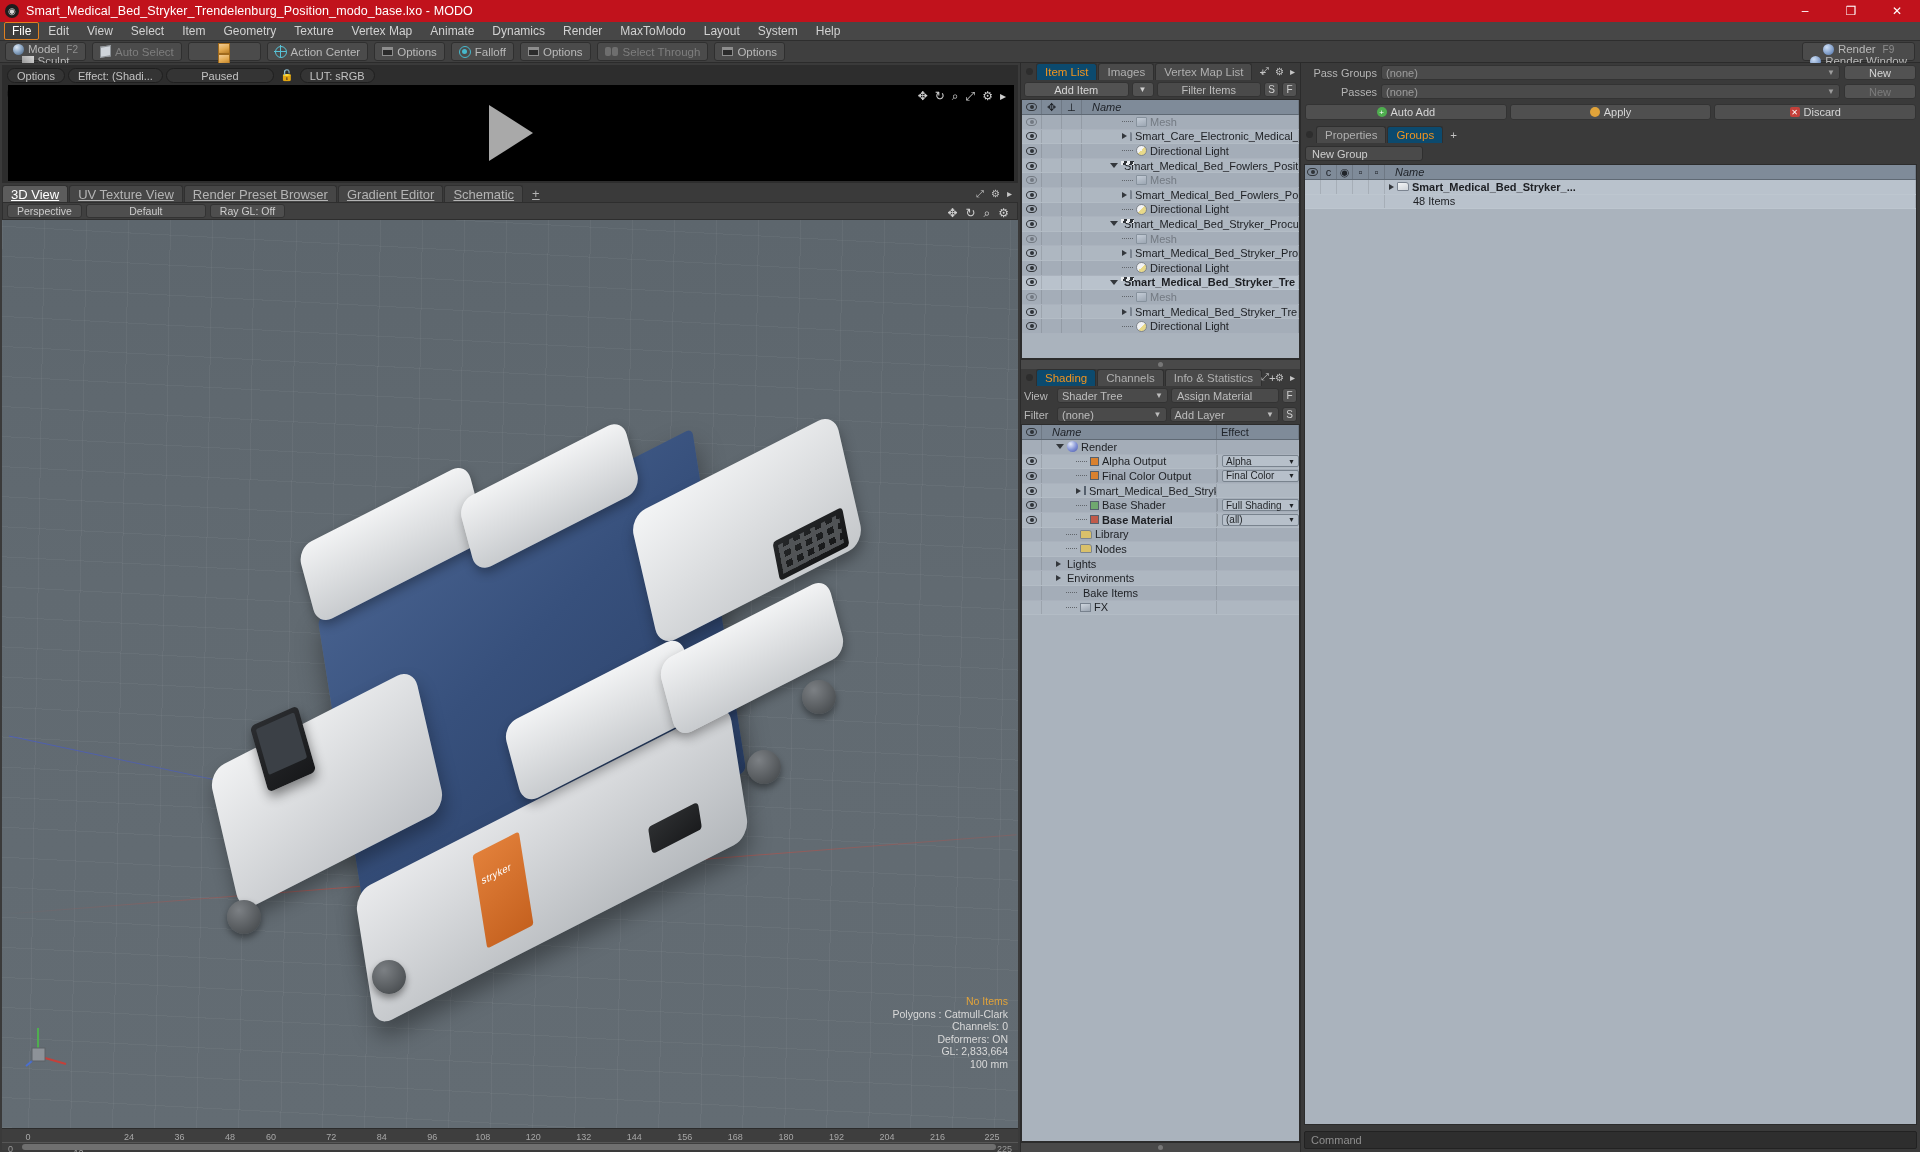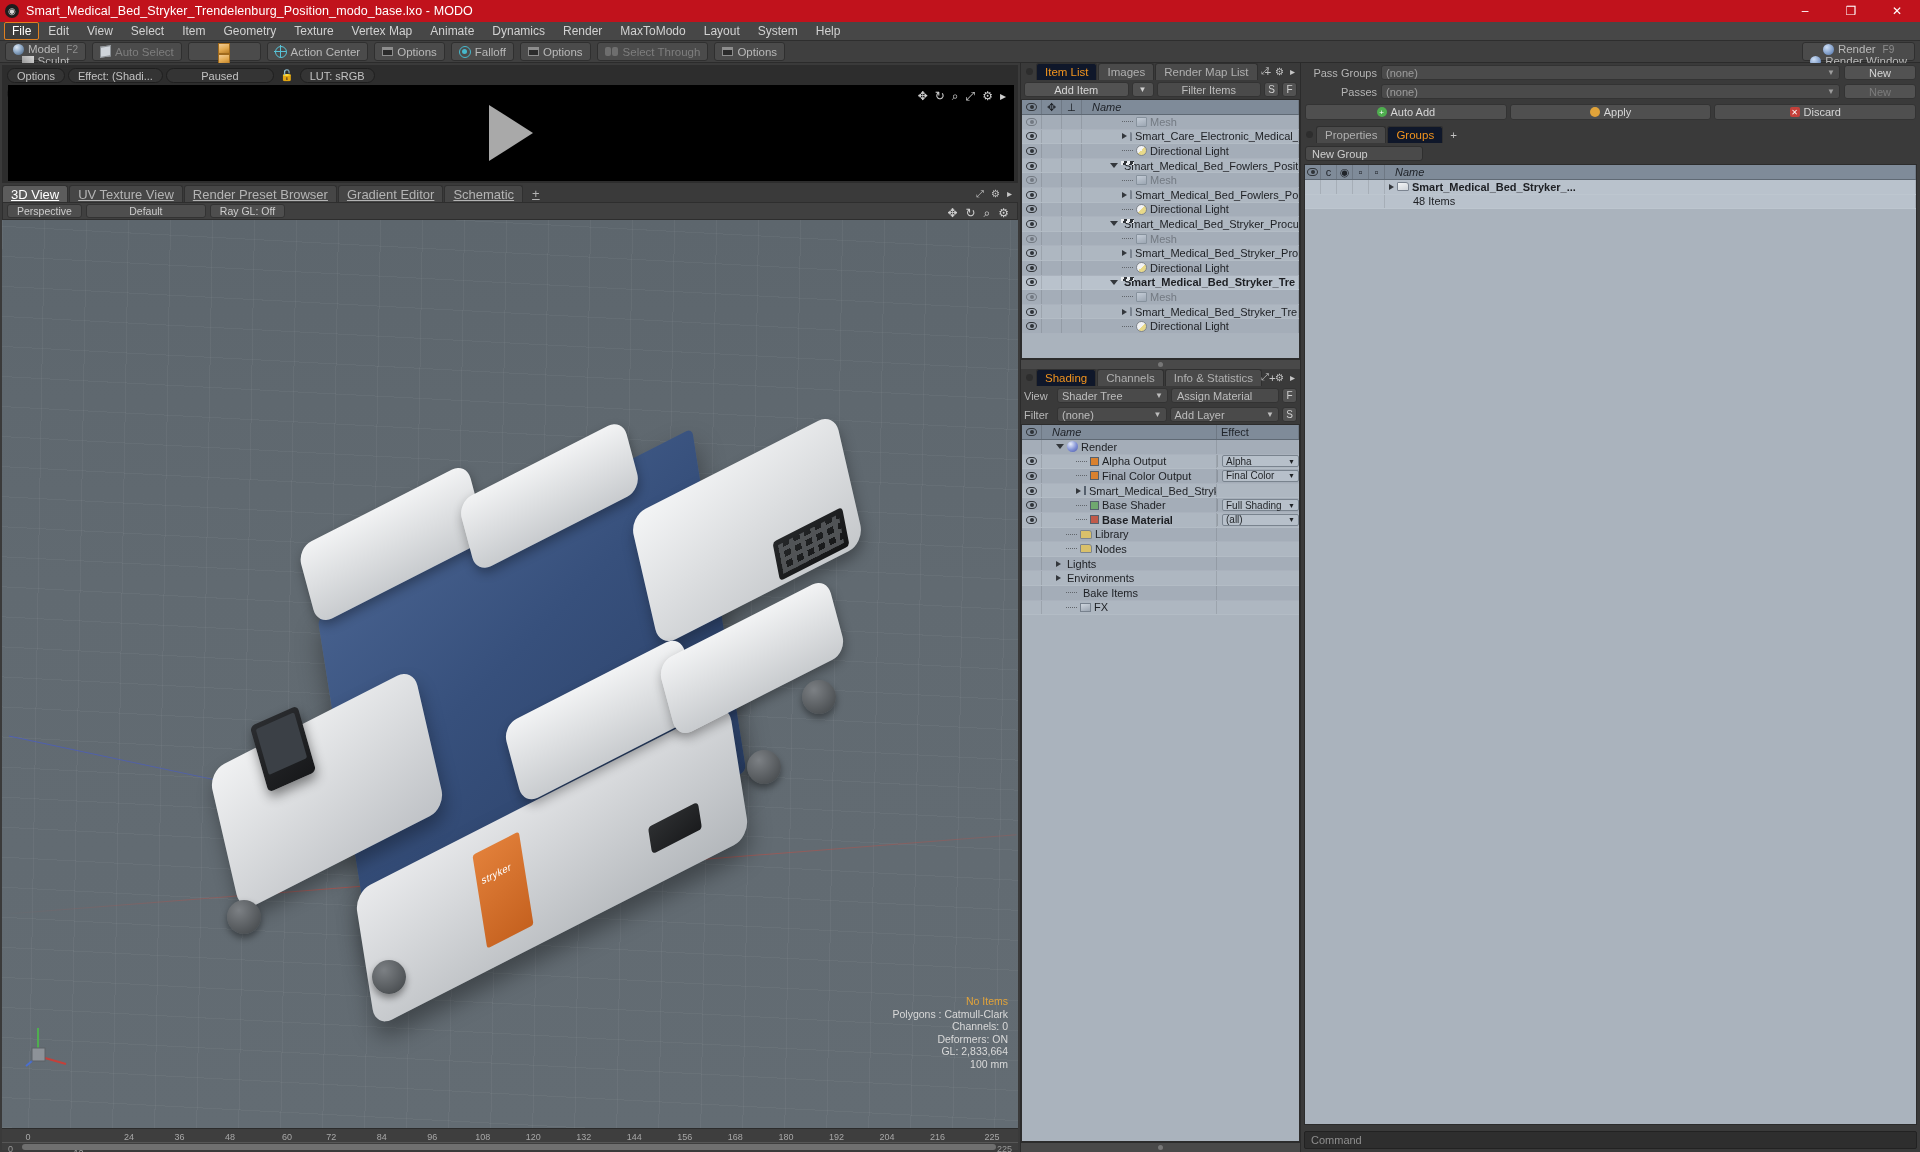--- a/index.html
+++ b/index.html
@@ -151,21 +151,21 @@
   .rtick { position:absolute; top:3px; font-size:9px; color:#a8a8a8; transform:translateX(-50%);}
   .rline { position:absolute; top:13px; left:0; right:0; height:1px; background:#565656;}
   .rbar { position:absolute; left:20px; right:22px; top:15px; height:6px; background:#6f6f6f; border-radius:3px;}
   .rends { position:absolute; top:15px; font-size:9px; color:#9b9b9b;}
   
   .panel { background:#3a3a3a; display:flex; flex-direction:column; }
   .ptabs { height:17px; display:flex; align-items:stretch; padding-left:4px; position:relative;
            background:#3a3a3a; }
   .ptab { padding:0 8px; display:flex;align-items:center;font-size:11.5px; color:#b0b0b0;
           background:#4a4a4a; border:1px solid #2f2f2f; border-bottom:none; border-radius:3px 3px 0 0; margin-right:1px;}
-  .ptab.sel { background:#0f172a; color:#f2941e;}
+  .ptab.sel { background:#0c4a6e; color:#f2941e;}
   .ptab.plus { color:#c2c2c2; padding:0 6px; background:transparent; border:none;}
   .pdot{width:7px;height:7px;border-radius:50%;background:#2d2d2d;align-self:center;margin:0 3px 0 1px;}
   .phdr-icons{position:absolute;right:5px;top:2px;display:flex;gap:6px;color:#c6c6c6;font-size:10px;align-items:center;}
   .prow { display:flex; align-items:center; gap:3px; padding:2px 3px; }
   .btnwide { flex:1; height:15px; background:#525252; border:1px solid #333;border-radius:3px;
              display:flex;align-items:center;justify-content:center;font-size:11px;color:#d6d6d6;}
   .caret { width:22px;height:15px;background:#525252;border:1px solid #333;border-radius:3px;
            display:flex;align-items:center;justify-content:center;font-size:8px;color:#cfcfcf;}
   .fld { flex:1;height:15px;background:#4a4a4a;border:1px solid #333;border-radius:3px;
          display:flex;align-items:center;justify-content:center;font-size:11px;color:#bdbdbd;}
@@ -472,21 +472,21 @@
         <div class="rline"></div>
         <div class="rbar"></div>
         <div class="rends" style="left:6px">0</div>
         <div class="rends" style="right:6px">225</div>
         <div id="ruler-ticks">
             <div class="rtick" style="left: 26px;">0</div>
             <div class="rtick" style="left: 76.5263px; margin-top: 16px;">12</div>
             <div class="rtick" style="left: 127.053px;">24</div>
             <div class="rtick" style="left: 177.579px;">36</div>
             <div class="rtick" style="left: 228.105px;">48</div>
-            <div class="rtick" style="left: 285px;">60</div>
+            <div class="rtick" style="left: 269px;">60</div>
             <div class="rtick" style="left: 329.158px;">72</div>
             <div class="rtick" style="left: 379.684px;">84</div>
             <div class="rtick" style="left: 430.211px;">96</div>
             <div class="rtick" style="left: 480.737px;">108</div>
             <div class="rtick" style="left: 531.263px;">120</div>
             <div class="rtick" style="left: 581.789px;">132</div>
             <div class="rtick" style="left: 632.316px;">144</div>
             <div class="rtick" style="left: 682.842px;">156</div>
             <div class="rtick" style="left: 733.368px;">168</div>
             <div class="rtick" style="left: 783.895px;">180</div>
@@ -499,21 +499,21 @@
     </div>
   </div>
 
   <div class="rightcol">
 
     <div class="panel" style="height:306px">
       <div class="ptabs">
         <div class="pdot"></div>
         <div class="ptab sel">Item List</div>
         <div class="ptab">Images</div>
-        <div class="ptab">Render Map List</div>
+        <div class="ptab">Vertex Map List</div>
         <div class="ptab plus">+</div>
         <div class="phdr-icons">
           <span>⤢</span>
           <span>⚙</span>
           <span>▸</span>
         </div>
       </div>
       <div class="prow">
         <div class="btnwide">Add Item</div>
         <div class="caret">▼</div>

